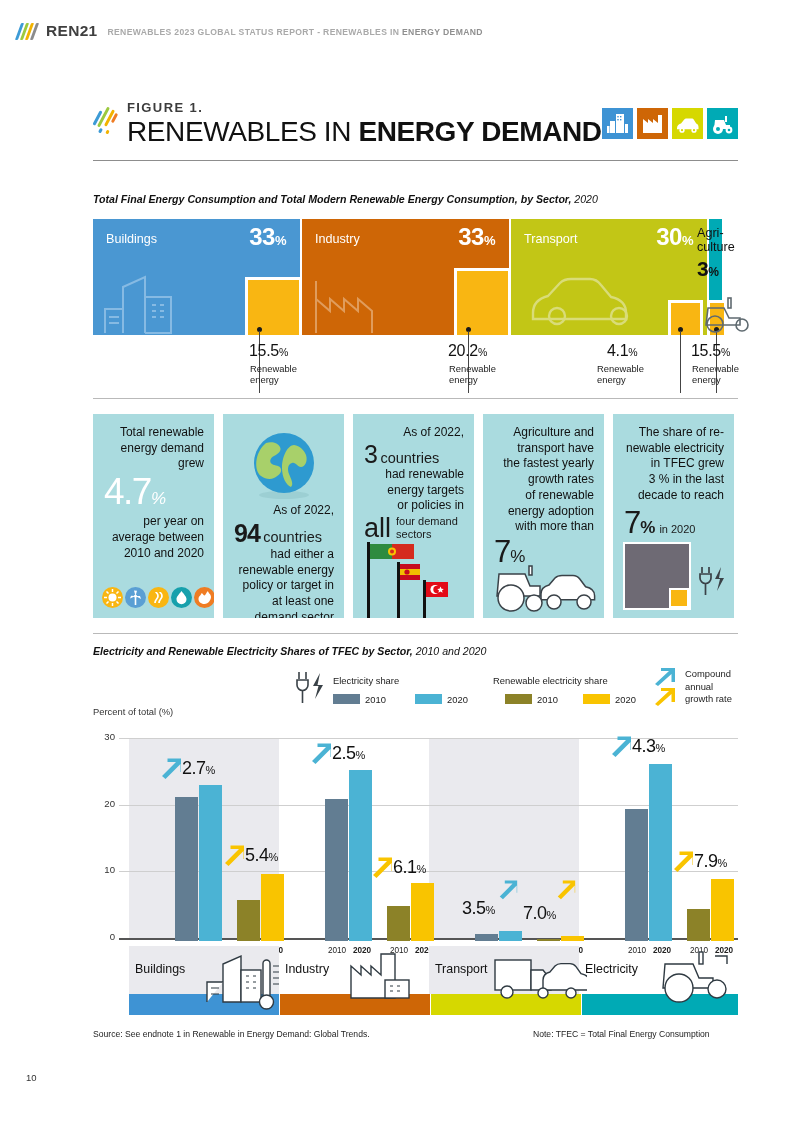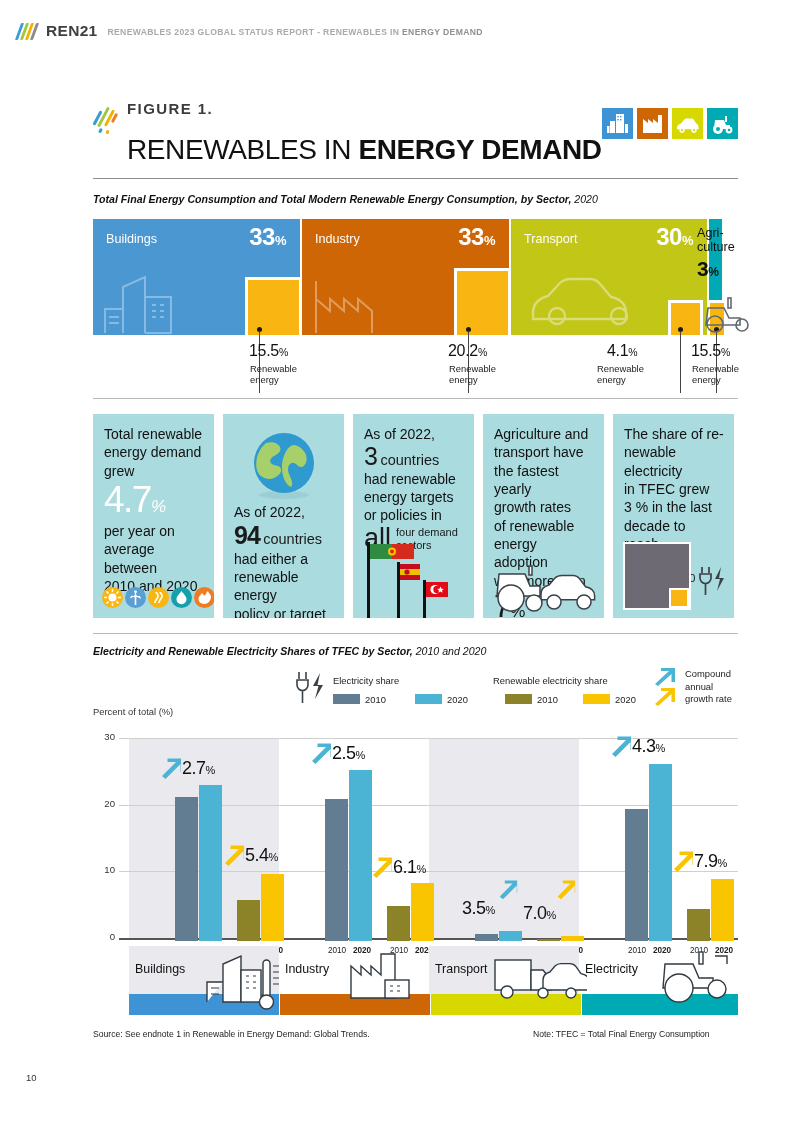--- a/index.html
+++ b/index.html
@@ -28,21 +28,21 @@
   .fig-row { display:flex; align-items:flex-start; }
   .fig-swoosh { width:26px; height:30px; position:relative; margin-top:4px; flex:0 0 26px; }
   .fig-swoosh i { position:absolute; border-radius:2px; transform:rotate(28deg); }
   .fig-swoosh i:nth-child(1){ left:3px;  top:6px;  width:3px; height:16px; background:#3d9bd6; }
   .fig-swoosh i:nth-child(2){ left:9px;  top:2px;  width:3px; height:22px; background:#9cc93f; }
   .fig-swoosh i:nth-child(3){ left:15px; top:5px;  width:3px; height:18px; background:#f2b300; }
   .fig-swoosh i:nth-child(4){ left:20px; top:9px;  width:3px; height:10px; background:#ef7c23; }
   .fig-swoosh i:nth-child(5){ left:6px;  top:24px; width:2.6px;height:5px; background:#3d9bd6; }
   .fig-swoosh i:nth-child(6){ left:13px; top:26px; width:2.6px;height:4px; background:#f2b300; }
   .fig-texts { margin-left:8px; flex:1; }
-  .fig-kicker { font-size:15px; font-weight:bold; letter-spacing:1.4px; color:#3c3c3c; margin-bottom:17px; }
+  .fig-kicker { font-size:13px; font-weight:bold; letter-spacing:1.4px; color:#3c3c3c; margin-bottom:1px; }
   .fig-title { font-size:28px; letter-spacing:-0.4px; font-weight:300; color:#111; white-space:nowrap; }
   .fig-title b { font-weight:bold; }
   .fig-icons { display:flex; gap:4px; margin-top:8px; }
   .fic { width:31px; height:31px; position:relative; overflow:hidden; }
   .fig-rule { border-top:1.4px solid #8d8d8d; margin-top:12px; }
 
   
   .sec-head { position:absolute; left:93px; font-size:10.6px; font-weight:bold; color:#111;font-style:italic; }
   .sec-head span { font-weight:normal; }
 
@@ -61,21 +61,21 @@
   .agri-wrap { position:absolute; }
   .agri-lab { font-size:12.6px; color:#111; line-height:1.12; }
   .agri-val { font-size:21px; font-weight:bold; color:#111; margin-top:3px; letter-spacing:-.5px; }
   .agri-val em { font-size:12px; font-style:normal; font-weight:bold; }
 
   .divline { position:absolute; left:93px; width:645px; border-top:1px solid #b9b9b9; }
 
   
   .cards { position:absolute; left:93px; top:414px; width:645px; height:204px; display:flex; gap:9px; }
   .card { background:#aadbdf; position:relative; overflow:hidden; padding:11px 10px 0 11px; }
-  .card p { font-size:14px; line-height:1.31; color:#111; }
+  .card p { font-size:12px; line-height:1.31; color:#111;text-align:right; }
   .big-num { font-size:37px; font-weight:300; letter-spacing:-1.5px; line-height:1; }
 
   
   .chart-wrap { position:absolute; left:93px; top:672px; width:645px; height:330px; }
   .legend { position:absolute; left:0; top:0; width:645px; height:42px; }
   .lg-item { position:absolute; font-size:9.4px; color:#222; }
   .lg-sw { display:inline-block; width:27px; height:10px; vertical-align:-1px; margin-right:5px; }
   .plot { position:absolute; left:0; top:44px; width:645px; height:225px; }
   .yaxis-lab { position:absolute; font-size:9.6px; color:#333; text-align:right; width:22px; }
   .gridline { position:absolute; left:26px; width:619px; border-top:1px solid #cfcfcf; }

